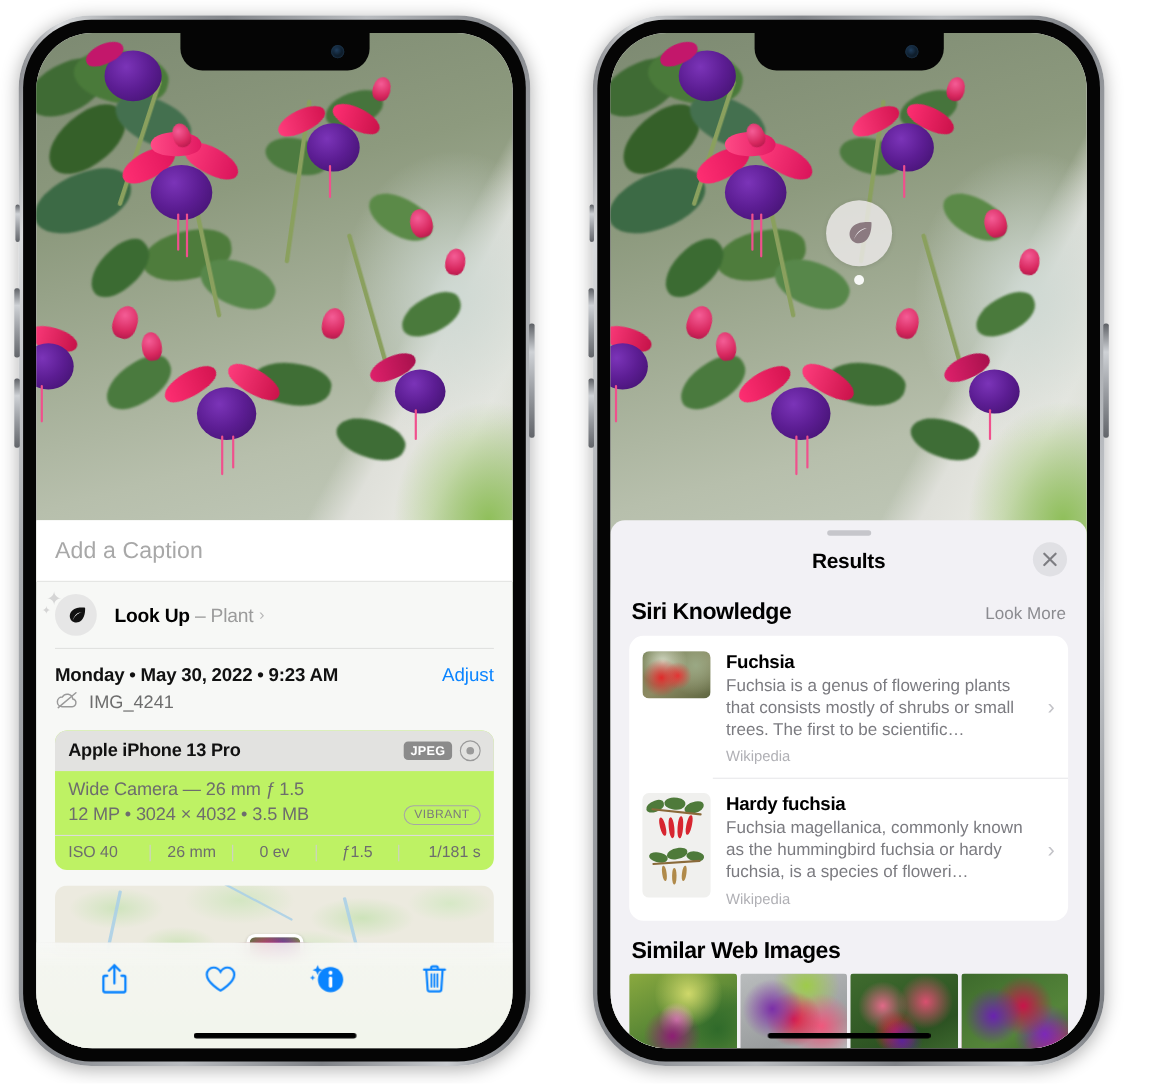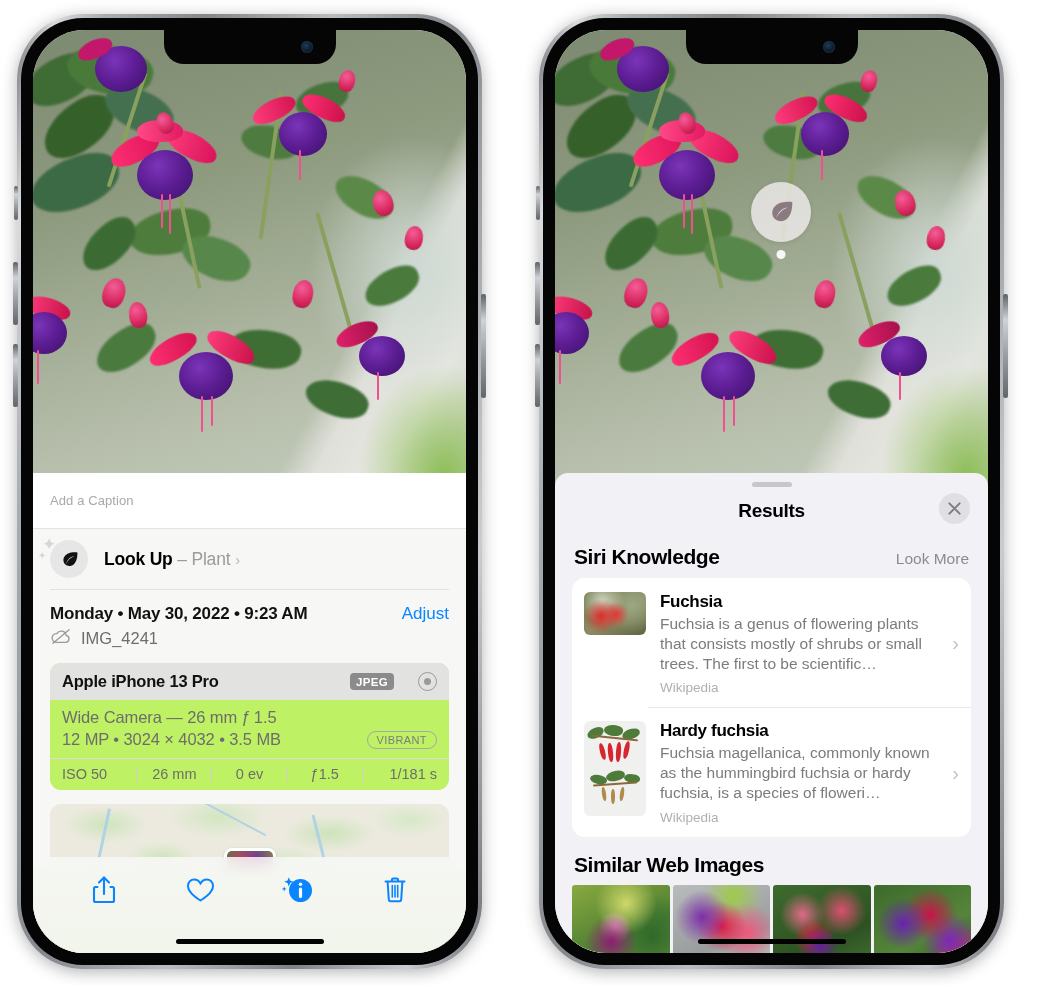--- a/index.html
+++ b/index.html
@@ -106,21 +106,21 @@
     position: absolute; left: 0; right: 0; bottom: 0; top: 443px;
     background: #f7f8f6; z-index: 20;
     display: flex; flex-direction: column;
   }
   .caption-row {
     height: 56px; background: #fff;
     display: flex; align-items: center;
     padding: 0 17px;
     border-bottom: 1px solid #e3e4e2;
   }
-  .caption-ph { font-size: 13px; color: #a8a8a8; letter-spacing: .1px; }
+  .caption-ph { font-size: 21px; color: #a8a8a8; letter-spacing: .1px; }
 
   .lookup-row {
     height: 60px; display: flex; align-items: center;
     padding: 0 17px; position: relative;
   }
   .lookup-icon-wrap { position: relative; width: 38px; height: 38px; margin-right: 16px; }
   .lookup-circle {
     position: absolute; left: 0; top: 0; width: 38px; height: 38px;
     border-radius: 50%; background: #e6e6e6;
     display: flex; align-items: center; justify-content: center;
@@ -145,21 +145,21 @@
   
   .exif-card {
     margin: 14px 17px 0; border-radius: 11px; overflow: hidden;
     background: #bef264;
   }
   .exif-head {
     background: #e2e2e0; padding: 9px 12px;
     display: flex; align-items: center; justify-content: space-between;
   }
   .exif-model { font-size: 16.5px; font-weight: 700; color: #111; letter-spacing: -.2px; }
-  .exif-head-right { display: flex; align-items: center; gap: 24px; }
+  .exif-head-right { display: flex; align-items: center; gap: 7px; }
   .badge-jpeg {
     background: #8b8b8b; color: #fff; font-size: 11.5px; font-weight: 700;
     border-radius: 4px; padding: 2.5px 6px; letter-spacing: .3px;
   }
   .raw-dot {
     width: 19px; height: 19px; border-radius: 50%;
     border: 1.6px solid #9a9a9a; display: flex; align-items: center; justify-content: center;
   }
   .raw-dot i { width: 7px; height: 7px; border-radius: 50%; background: #9a9a9a; display: block; }
 
@@ -467,21 +467,21 @@
               </span>
             </div>
             <div class="exif-body">
               <div class="exif-l1">Wide Camera — 26 mm ƒ 1.5</div>
               <div class="exif-l2row">
                 <span class="exif-l2">12 MP • 3024 × 4032 • 3.5 MB</span>
                 <span class="badge-vibrant">VIBRANT</span>
               </div>
             </div>
             <div class="exif-foot">
-              <span class="exif-cell">ISO 50</span>
+              <span class="exif-cell">ISO 40</span>
               <span class="exif-sep"></span>
               <span class="exif-cell">26 mm</span>
               <span class="exif-sep"></span>
               <span class="exif-cell">0 ev</span>
               <span class="exif-sep"></span>
               <span class="exif-cell">ƒ1.5</span>
               <span class="exif-sep"></span>
               <span class="exif-cell">1/181 s</span>
             </div>
           </div>

